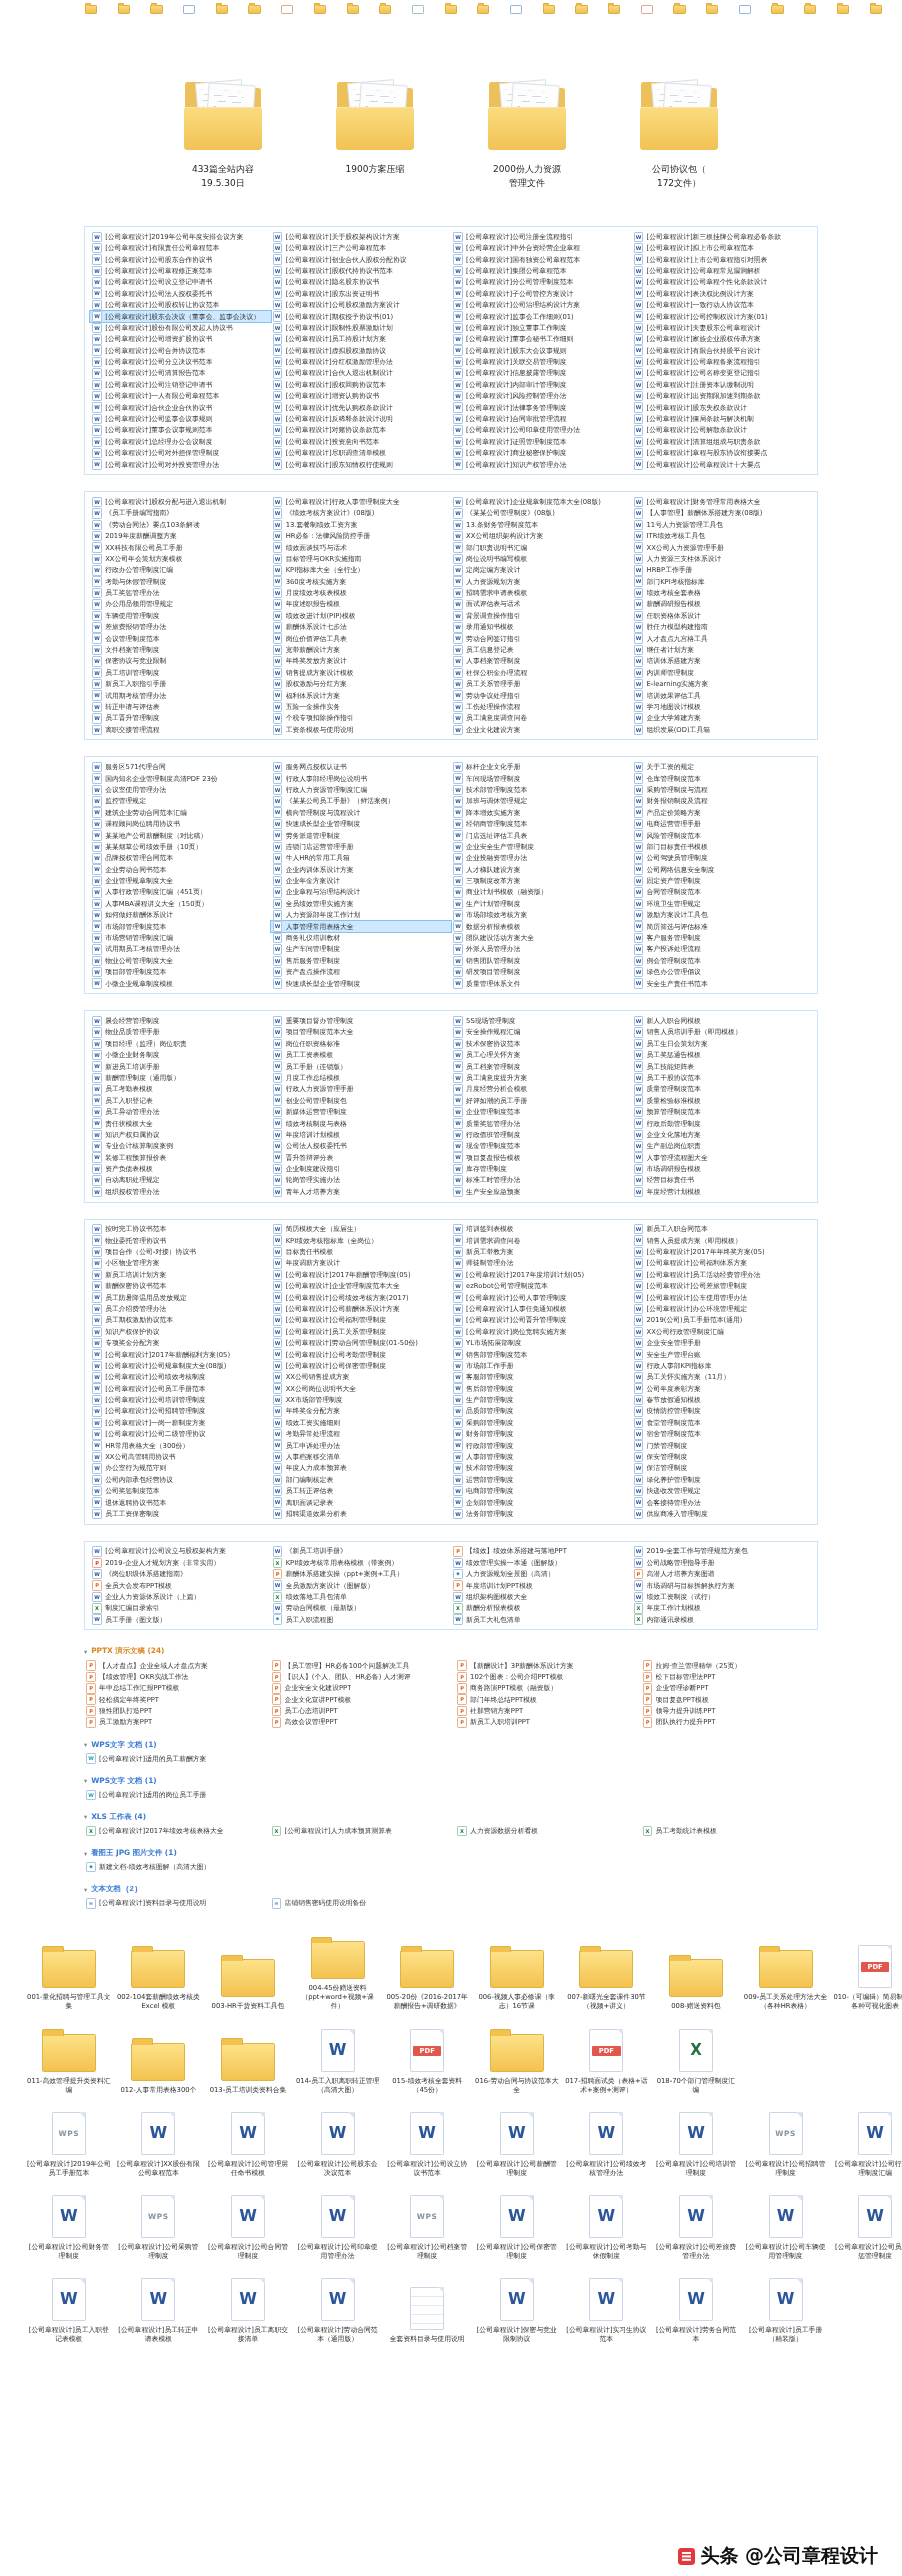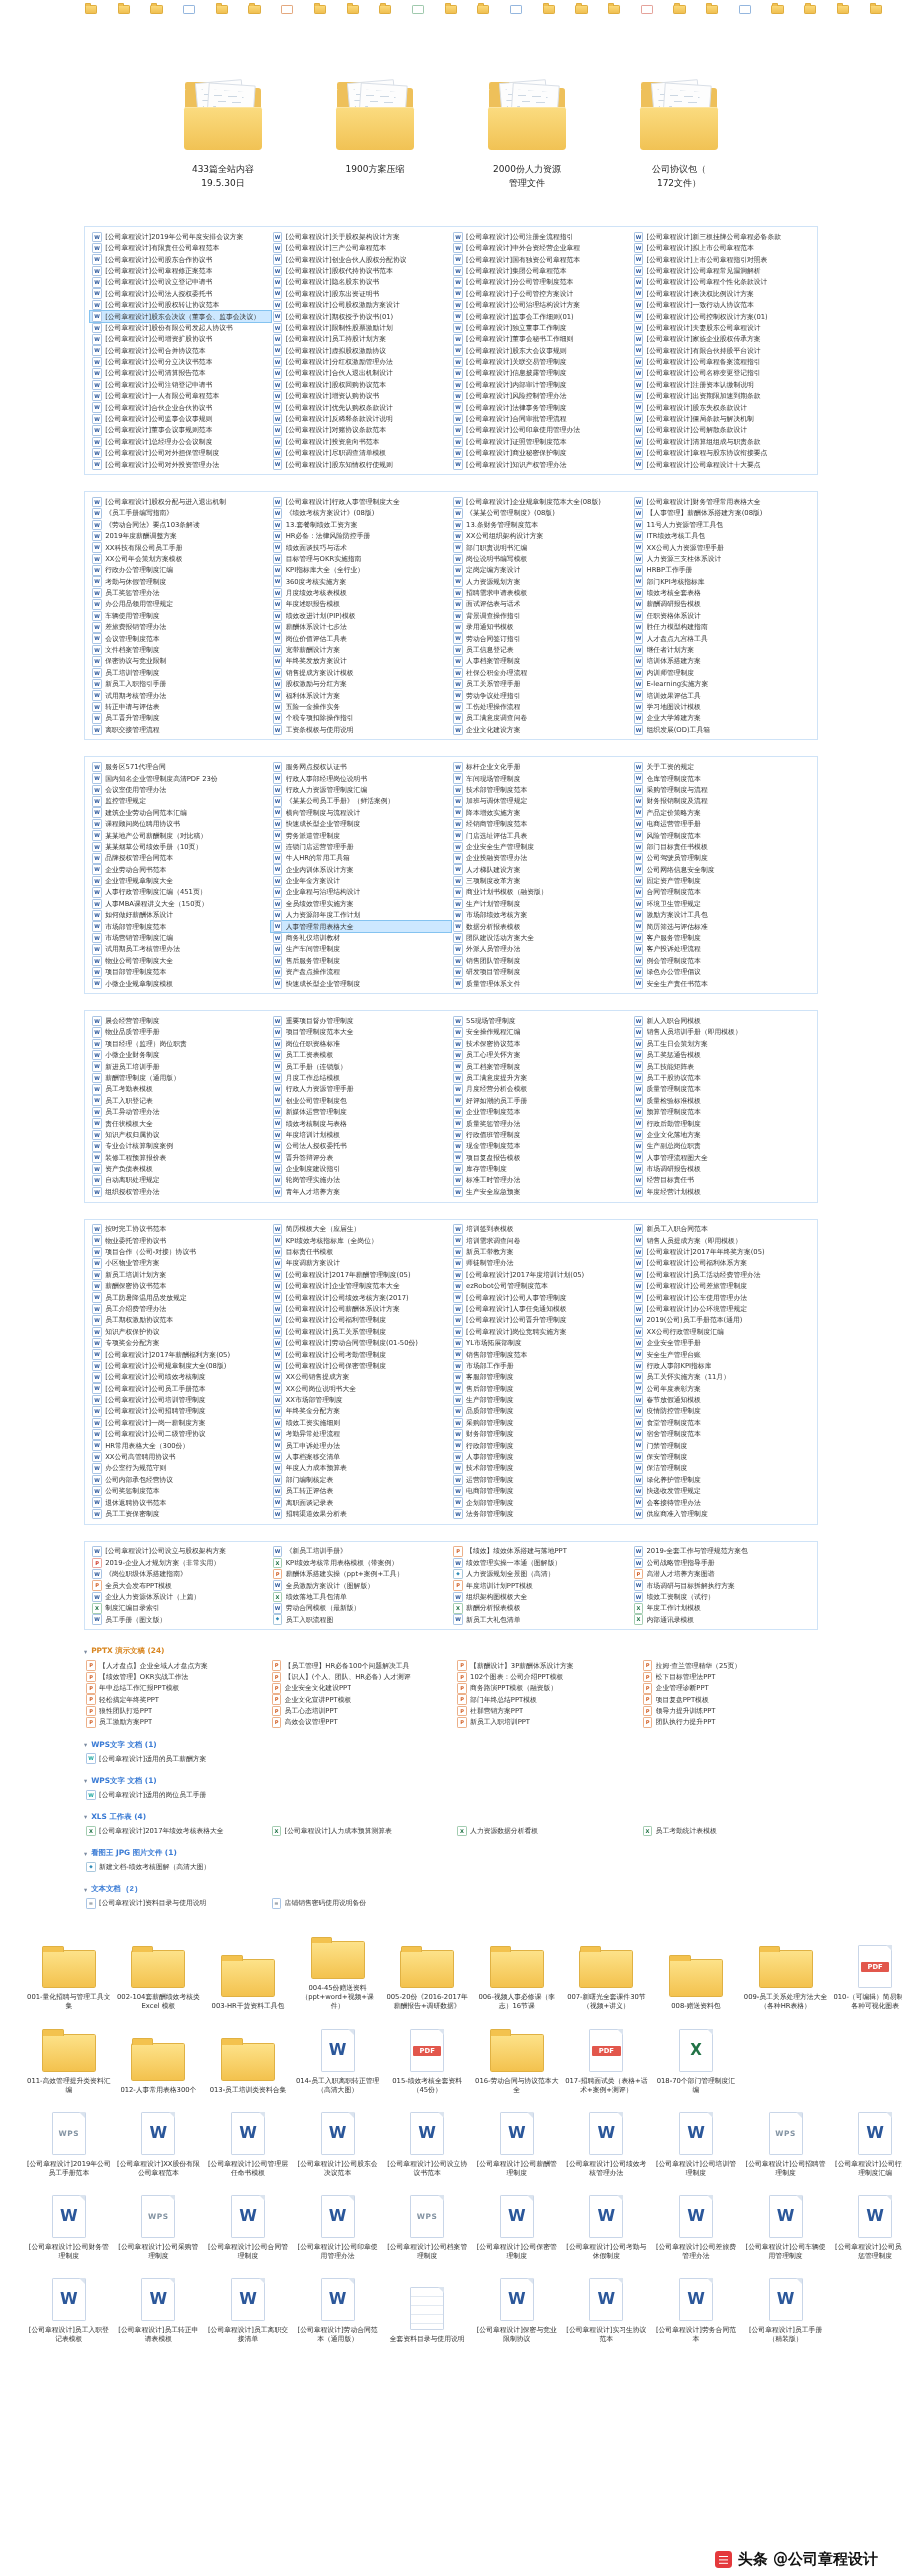--- a/index.html
+++ b/index.html
@@ -89,21 +89,21 @@
   .big-icon[data-type="xls"]::after{content:"X";color:#217346;font-size:15px;top:11.4px}
   .big-icon[data-type="txt"]{background-image:repeating-linear-gradient(to bottom,#fff 0 4px,#e2e9f1 4px 4.5px)}
   .big-icon[data-type="folder"]{width:52px;height:36px;background:linear-gradient(#fde289,#f3c24e);
     border:0.6px solid #e0b143;border-radius:1.7px;margin-top:5.7px}
   .big-icon[data-type="folder"] .bi-tab{display:block;position:absolute;top:-5.1px;left:-0.6px;width:19.3px;height:5.1px;
     background:#f3c24e;border:0.6px solid #e0b143;border-bottom:none;border-radius:1.7px 1.7px 0 0}
   .grid-label{margin-top:5.1px;font-size:6.8px;line-height:9px;color:#2e2e2e;max-height:27px;overflow:hidden}
 
   
   .watermark{position:absolute;right:24px;bottom:6.8px;display:flex;align-items:center;gap:5.7px;
-    font-size:15px;font-weight:bold;color:#101010}
+    font-size:19px;font-weight:bold;color:#101010}
   .wm-logo{width:17px;height:17px;background:#e4393c;border-radius:3.4px;position:relative;flex:none}
   .wm-logo::before{content:"";position:absolute;left:4px;right:4px;top:4.5px;height:1.7px;background:#fff;
     box-shadow:0 3.4px 0 #fff,0 6.8px 0 #fff}
 </style>
 </head>
 <body>
 
 <div class="page">
 
   <div class="top-strip">

